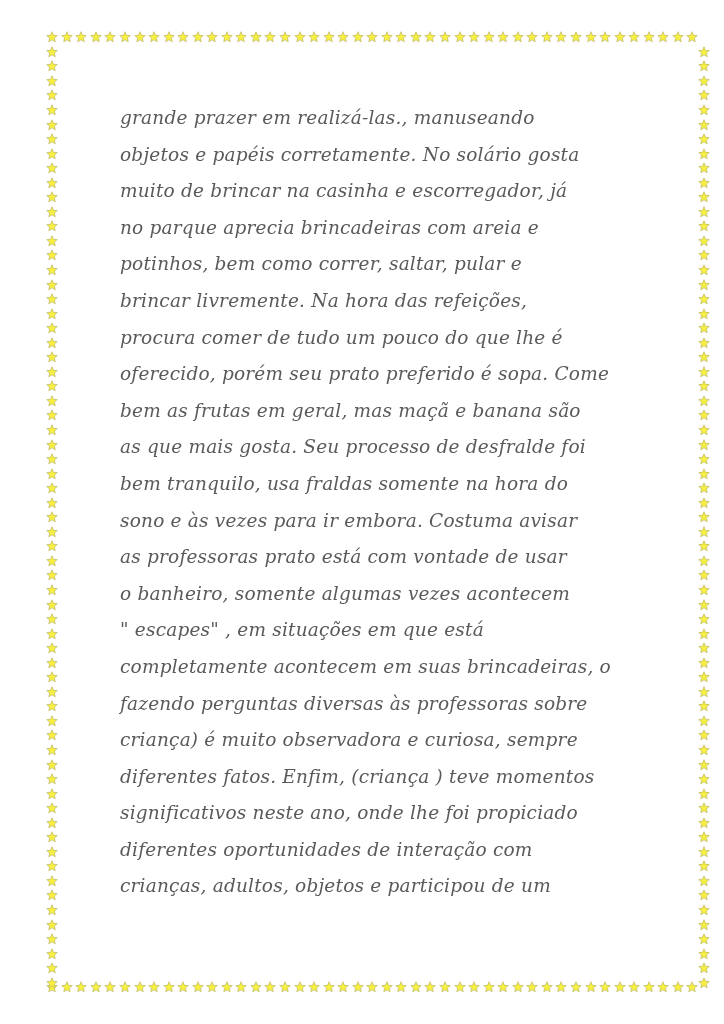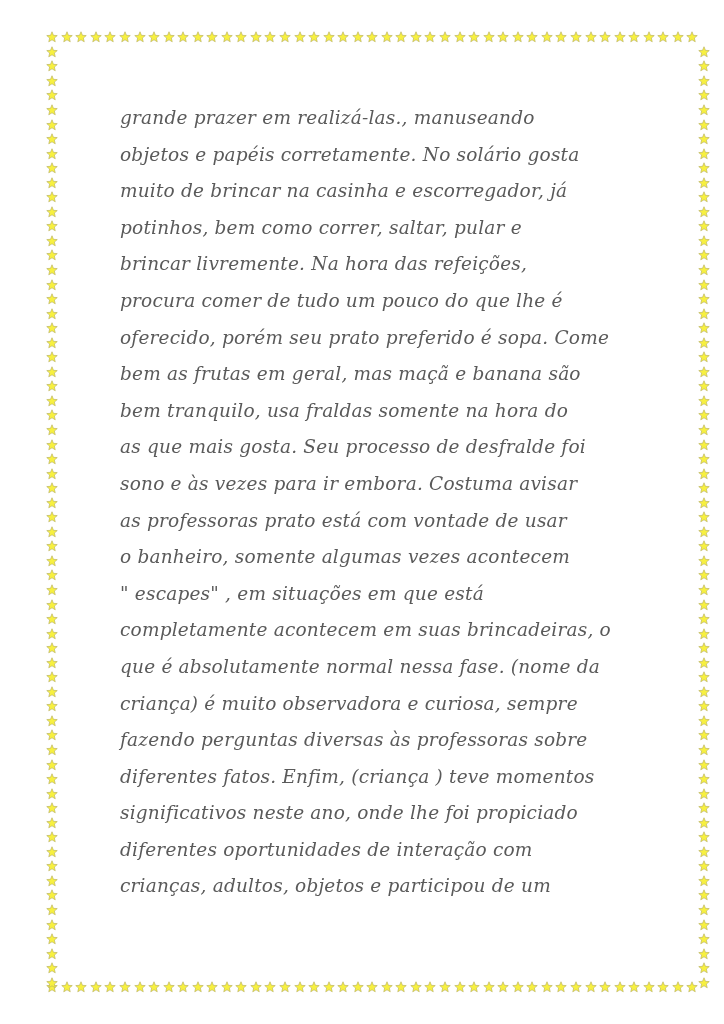--- a/index.html
+++ b/index.html
@@ -1161,33 +1161,33 @@
         <svg viewBox="0 0 24 24">
           <polygon points="12,1.5 14.9,8.6 22.5,9.2 16.7,14.1 18.5,21.6 12,17.6 5.5,21.6 7.3,14.1 1.5,9.2 9.1,8.6" fill="#f7f040" stroke="#b8b060" stroke-width="1.3" stroke-linejoin="round"></polygon>
         </svg>
       </span>
     </div>
 
   <div class="text-block">
     <div class="line">grande prazer em realizá-las., manuseando</div>
     <div class="line">objetos e papéis corretamente. No solário gosta</div>
     <div class="line">muito de brincar na casinha e escorregador, já</div>
+    <div class="line">no parque aprecia brincadeiras com areia e</div>
     <div class="line">potinhos, bem como correr, saltar, pular e</div>
     <div class="line">brincar livremente. Na hora das refeições,</div>
     <div class="line">procura comer de tudo um pouco do que lhe é</div>
     <div class="line">oferecido, porém seu prato preferido é sopa. Come</div>
     <div class="line">bem as frutas em geral, mas maçã e banana são</div>
+    <div class="line">as que mais gosta. Seu processo de desfralde foi</div>
     <div class="line">bem tranquilo, usa fraldas somente na hora do</div>
-    <div class="line">as que mais gosta. Seu processo de desfralde foi</div>
     <div class="line">sono e às vezes para ir embora. Costuma avisar</div>
     <div class="line">as professoras prato está com vontade de usar</div>
     <div class="line">o banheiro, somente algumas vezes acontecem</div>
     <div class="line">" escapes" , em situações em que está</div>
     <div class="line">completamente acontecem em suas brincadeiras, o</div>
-    <div class="line">que é absolutamente normal nessa fase. (nome da</div>
+    <div class="line">fazendo perguntas diversas às professoras sobre</div>
     <div class="line">criança) é muito observadora e curiosa, sempre</div>
-    <div class="line">fazendo perguntas diversas às professoras sobre</div>
     <div class="line">diferentes fatos. Enfim, (criança ) teve momentos</div>
     <div class="line">significativos neste ano, onde lhe foi propiciado</div>
     <div class="line">diferentes oportunidades de interação com</div>
     <div class="line">crianças, adultos, objetos e participou de um</div>
   </div>
 </div>
 
 </body></html>

